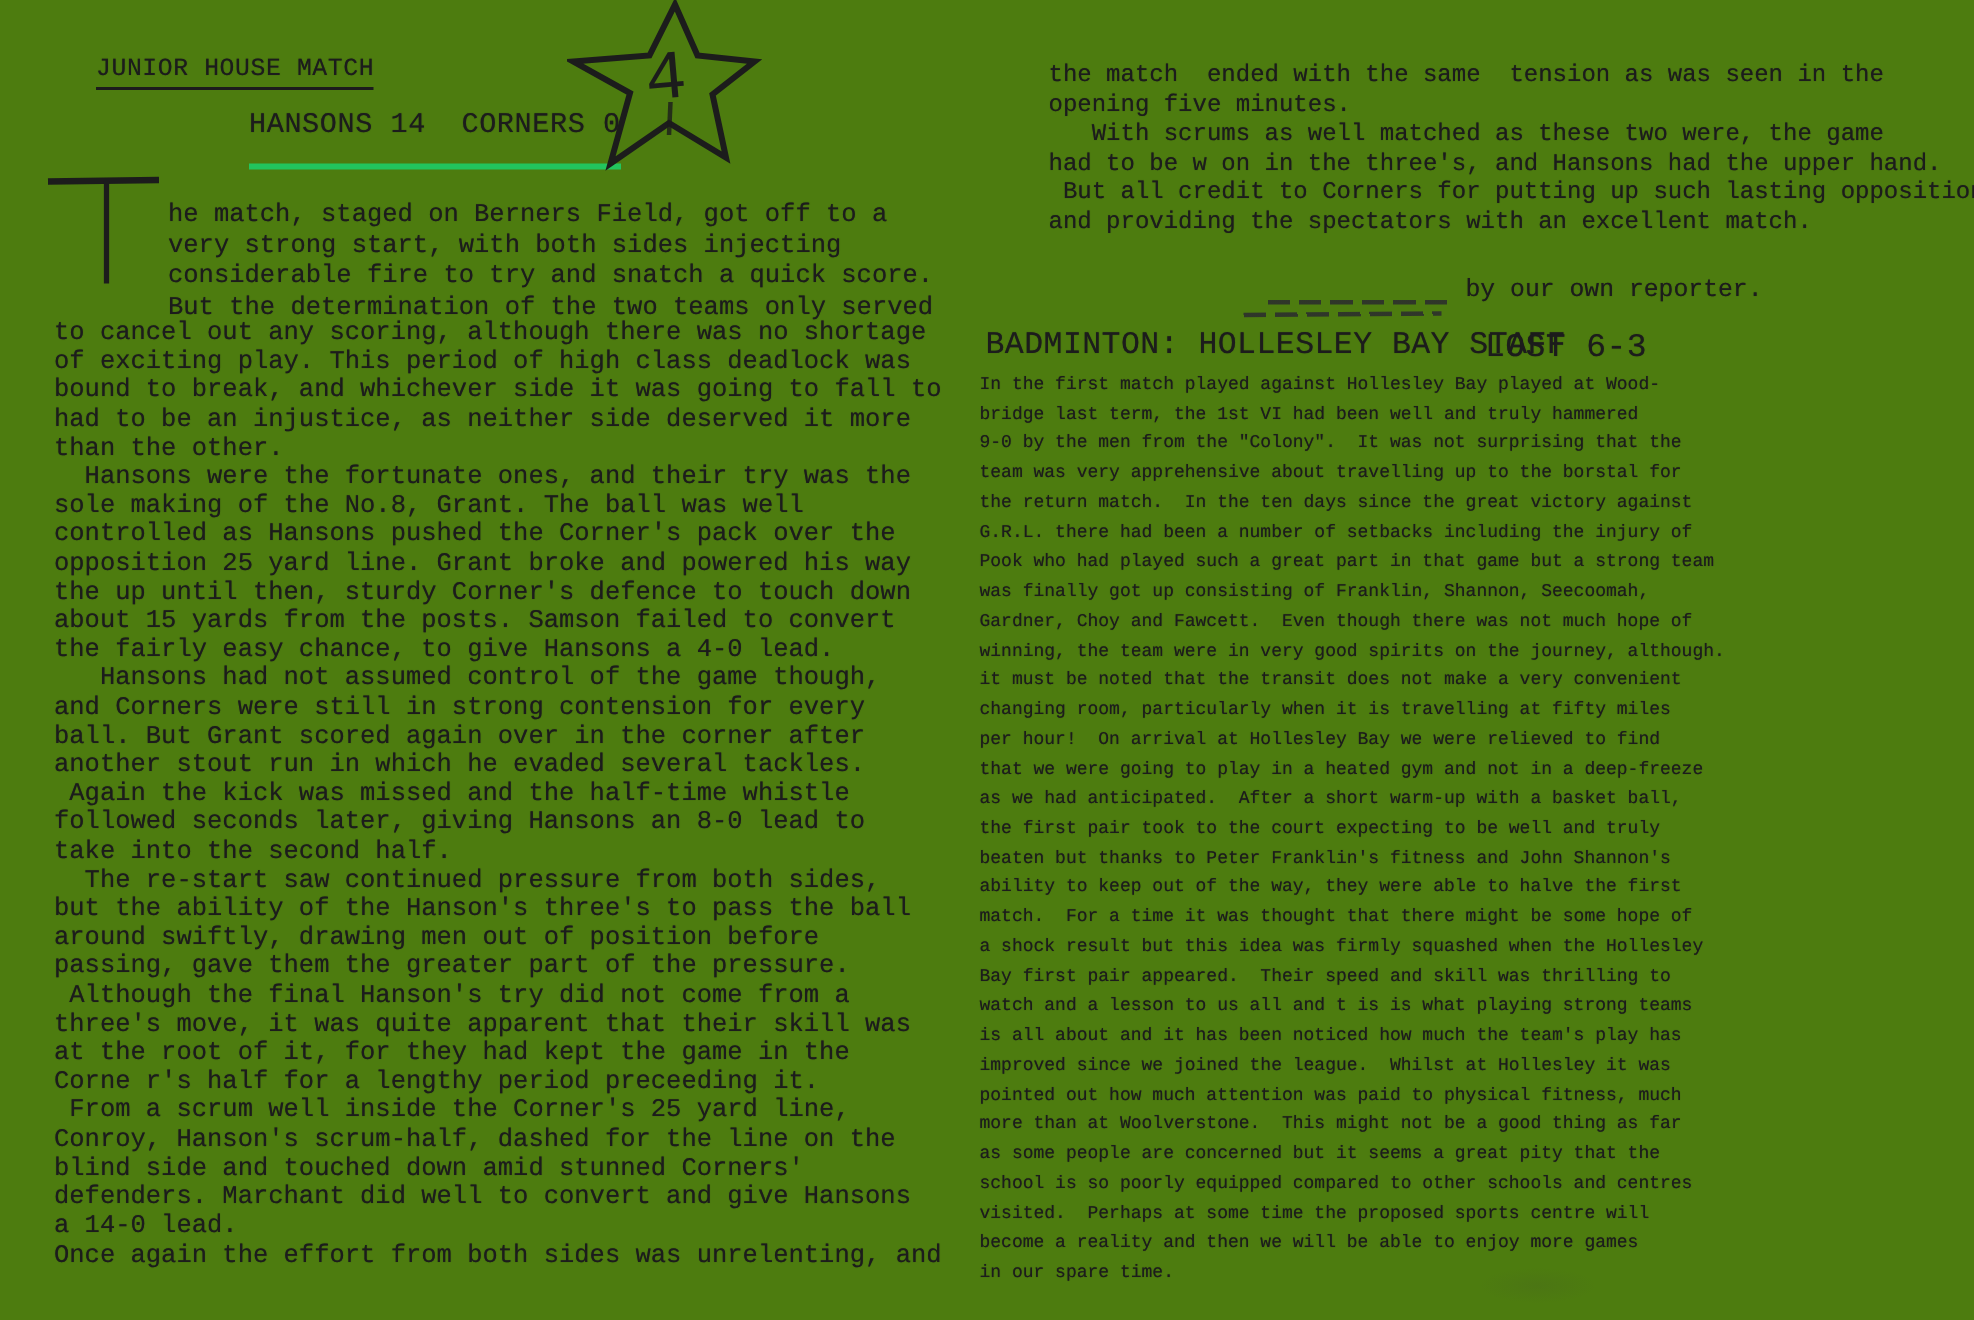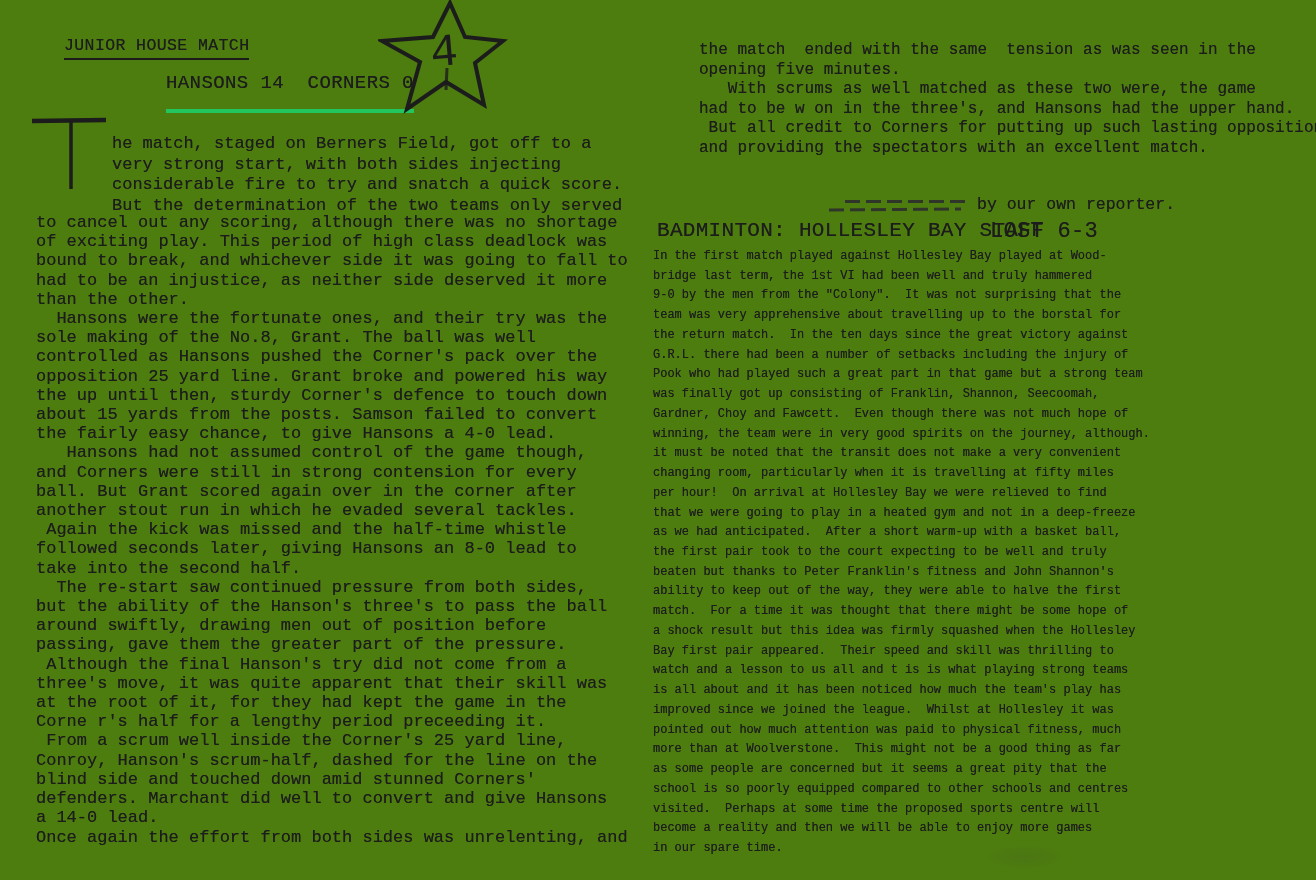--- a/index.html
+++ b/index.html
@@ -30,21 +30,21 @@
     font-size: 19px; letter-spacing: 0.4px;
     border-bottom: 4px solid #22c55e; padding-bottom: 15px;
     white-space: pre; text-shadow: 0 0 0.6px rgba(28,28,28,0.75);
   }
   .star-svg { position: absolute; left: 378px; top: 0; }
   .dropcap-svg { position: absolute; left: 28px; top: 112px; }
   .left-opening { left: 112px; top: 134px; font-size: 17px; line-height: 20.5px; }
   .left-body   { left: 36px;  top: 213px; font-size: 17px; line-height: 19.2px; }
   .cont        { left: 654px; top: 41px;  font-size: 16px; line-height: 19.6px; margin-left: 45px; }
   .byline {
-    position: absolute; left: 977px; top: 195px; font-size: 16.5px;
+    position: absolute; left: 977px; top: 183px; font-size: 16.5px;
     white-space: pre; text-shadow: 0 0 0.5px rgba(28,28,28,0.7);
   }
   .dash {
     position: absolute; height: 3px;
     background: repeating-linear-gradient(90deg,
       #2a2a2e 0px, #2a2a2e 15px,
       rgba(0,0,0,0) 15px, rgba(0,0,0,0) 21px);
     opacity: 0.85;
   }
   .dash1 { left: 845px; top: 200px; width: 124px; }

